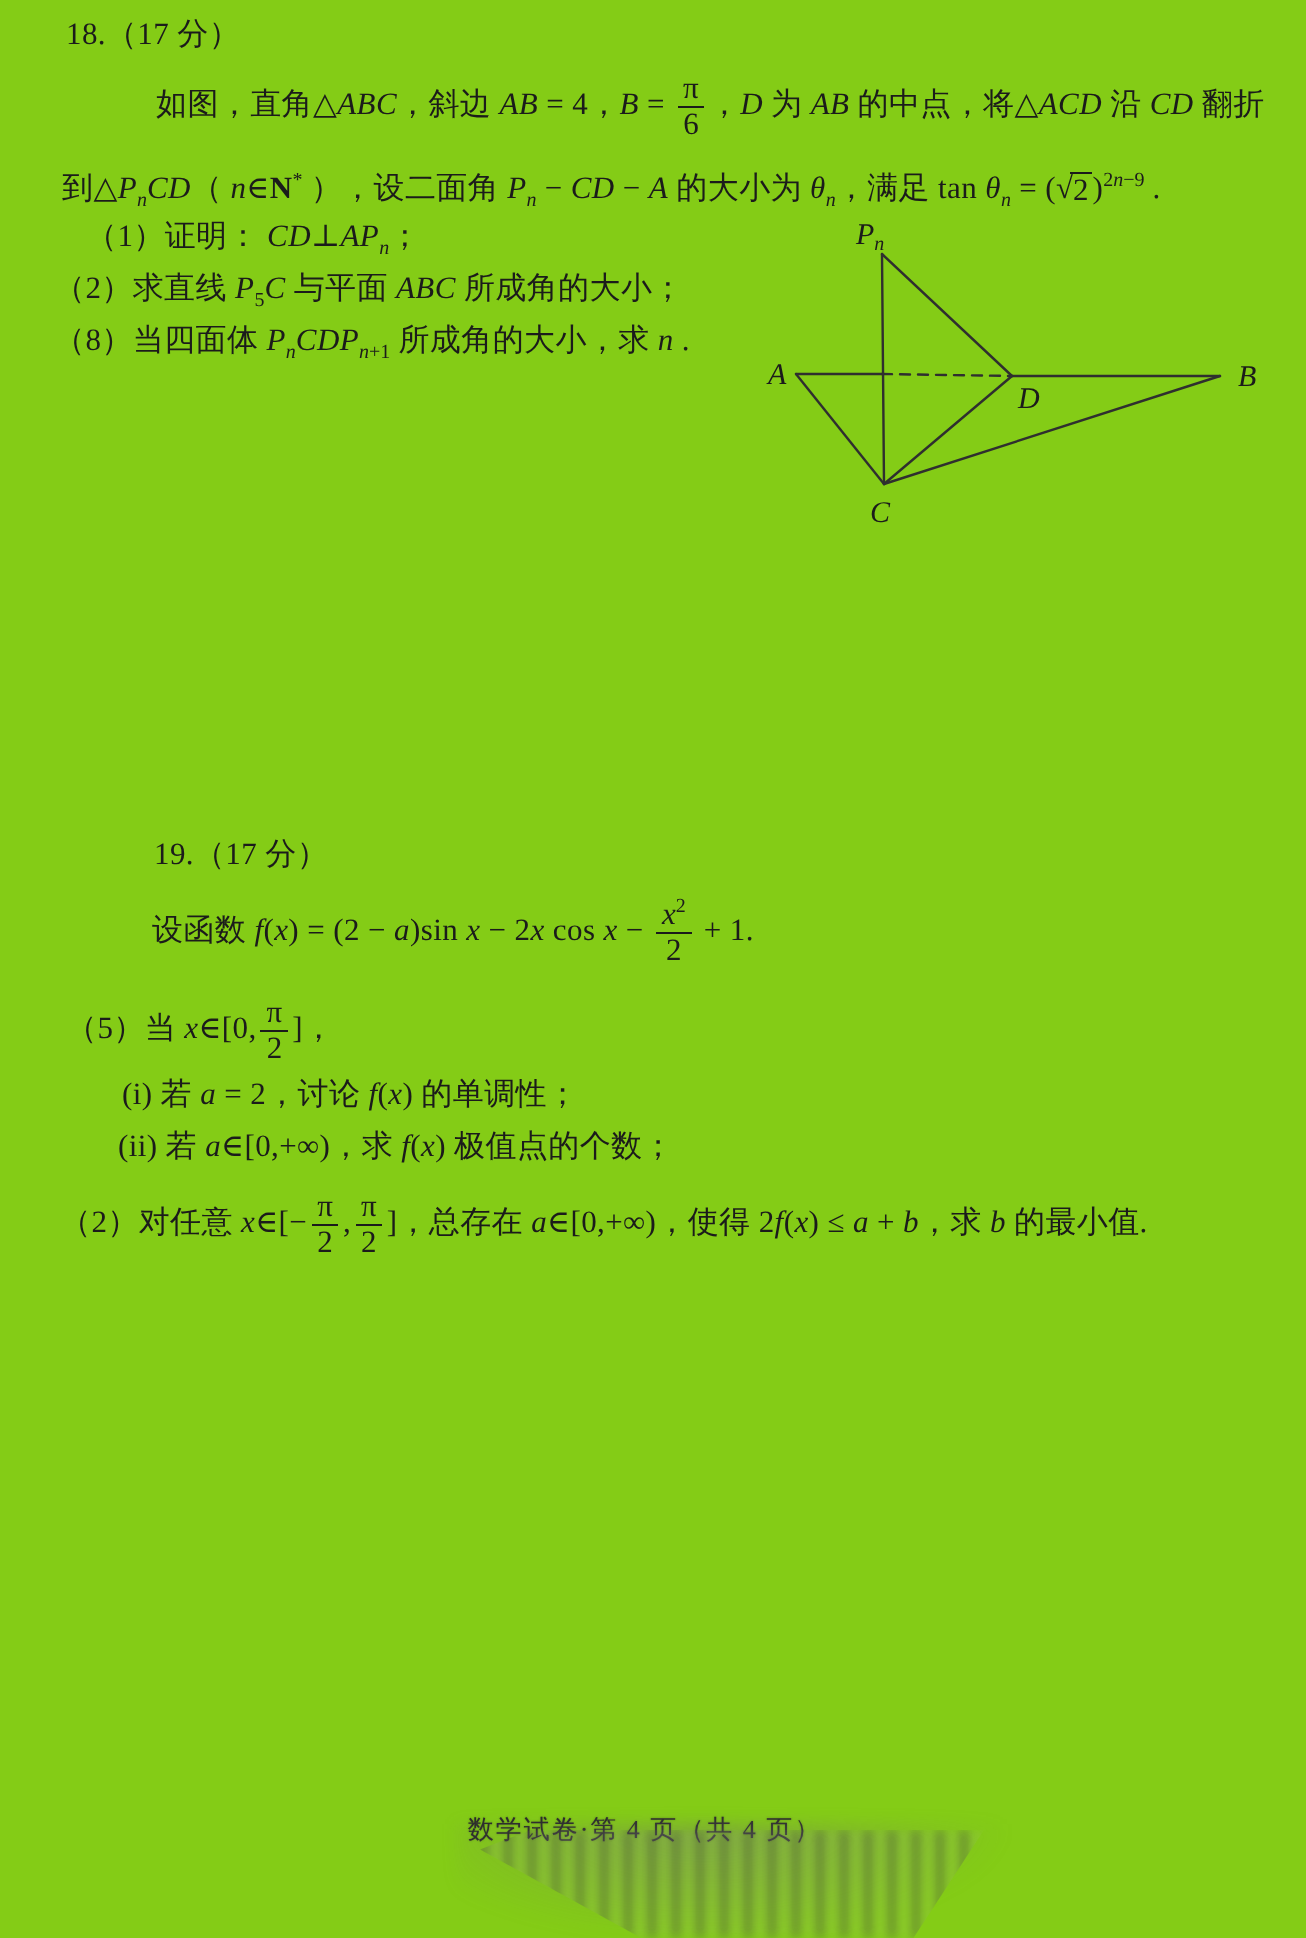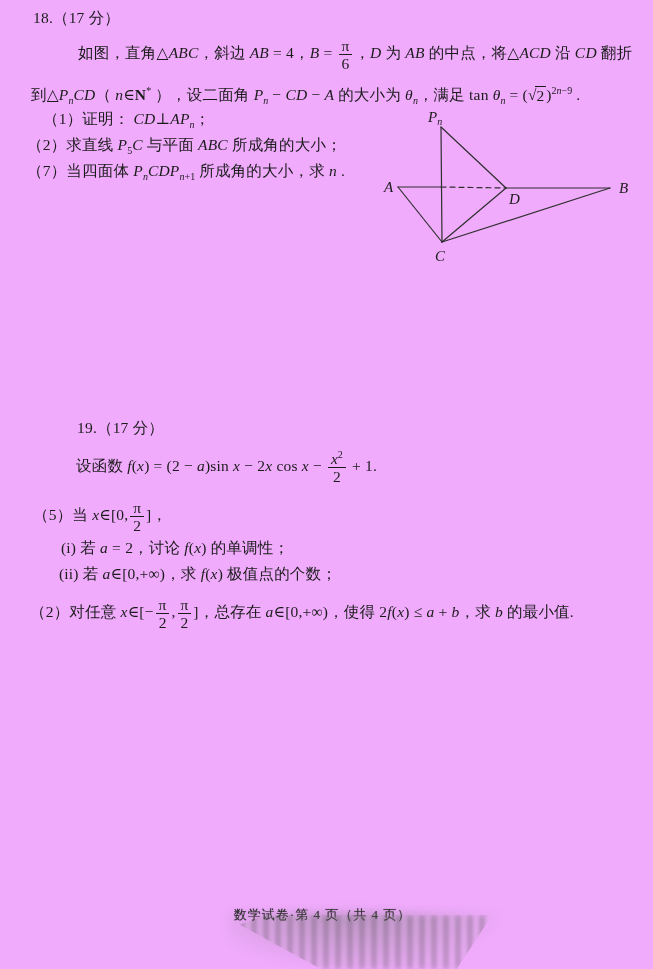--- a/index.html
+++ b/index.html
@@ -4,21 +4,21 @@
 <style>
   html,body{margin:0;padding:0;}
   body{
     background:#e8e8e8;
     font-family:"Liberation Serif","DejaVu Serif",serif;
   }
   .page{
     position:relative;
     width:653px;height:969px;
     margin:0 auto;
-    background:#f0abfc;
+    background:#84cc16;
     color:#1b1b1b;
     overflow:hidden;
   }
   .line{
     position:absolute;
     white-space:pre;
     font-size:15.5px;
     line-height:20px;
     letter-spacing:.2px;
   }
@@ -77,21 +77,21 @@
   <div class="line" style="left:33px;top:8px;">18.（17 分）</div>
 
   <div class="line fline" style="left:78px;top:33px;"><span class="mt">如图，直角△</span><span class="mi">ABC</span><span class="mt">，斜边 </span><span class="mi">AB</span><span class="mt"> = 4，</span><span class="mi">B</span><span class="mt"> = </span><span class="mfrac"><span class="mfn"><span class="mt">π</span></span><span class="mfd"><span class="mt">6</span></span></span><span class="mt">，</span><span class="mi">D</span><span class="mt"> 为 </span><span class="mi">AB</span><span class="mt"> 的中点，将△</span><span class="mi">ACD</span><span class="mt"> 沿 </span><span class="mi">CD</span><span class="mt"> 翻折</span></div>
 
   <div class="line" style="left:31px;top:79px;line-height:24px;"><span class="mt">到△</span><span class="mi">P</span><span class="msub"><span class="mi">n</span></span><span class="mi">CD</span><span class="mt">（ </span><span class="mi">n</span><span class="mt">∈</span><span class="mb">N</span><span class="msup"><span class="mt">*</span></span><span class="mt"> ），设二面角 </span><span class="mi">P</span><span class="msub"><span class="mi">n</span></span><span class="mt"> − </span><span class="mi">CD</span><span class="mt"> − </span><span class="mi">A</span><span class="mt"> 的大小为 </span><span class="mi">θ</span><span class="msub"><span class="mi">n</span></span><span class="mt">，满足 tan </span><span class="mi">θ</span><span class="msub"><span class="mi">n</span></span><span class="mt"> = (</span><span class="msqrt"><span class="mrs">√</span><span class="mrc">2</span></span><span class="mt">)</span><span class="msup"><span class="mt">2</span><span class="mi">n</span><span class="mt">−9</span></span><span class="mt"> .</span></div>
 
   <div class="line" style="left:43px;top:109px;"><span class="mt">（1）证明： </span><span class="mi">CD</span><span class="mt">⊥</span><span class="mi">AP</span><span class="msub"><span class="mi">n</span></span><span class="mt">；</span></div>
 
   <div class="line" style="left:27px;top:135px;"><span class="mt">（2）求直线 </span><span class="mi">P</span><span class="msub">5</span><span class="mi">C</span><span class="mt"> 与平面 </span><span class="mi">ABC</span><span class="mt"> 所成角的大小；</span></div>
 
-  <div class="line" style="left:27px;top:161px;"><span class="mt">（7）当四面体 </span><span class="mi">P</span><span class="msub"><span class="mi">n</span></span><span class="mi">CDP</span><span class="msub"><span class="mi">n</span><span class="mt">+1</span></span><span class="mt"> 所成角的大小，求 </span><span class="mi">n</span><span class="mt"> .</span></div>
+  <div class="line" style="left:27px;top:161px;"><span class="mt">（8）当四面体 </span><span class="mi">P</span><span class="msub"><span class="mi">n</span></span><span class="mi">CDP</span><span class="msub"><span class="mi">n</span><span class="mt">+1</span></span><span class="mt"> 所成角的大小，求 </span><span class="mi">n</span><span class="mt"> .</span></div>
 
   <div class="figure">
     <svg width="272" height="170" viewBox="0 0 272 170">
       <g stroke="#2f2f2f" stroke-width="1.2" fill="none" stroke-linecap="round">
 
         <line x1="20" y1="87" x2="63" y2="87"></line>
 
         <line x1="63" y1="87" x2="128" y2="88" stroke-dasharray="5,4"></line>
 
         <line x1="128" y1="88" x2="232" y2="88"></line>

